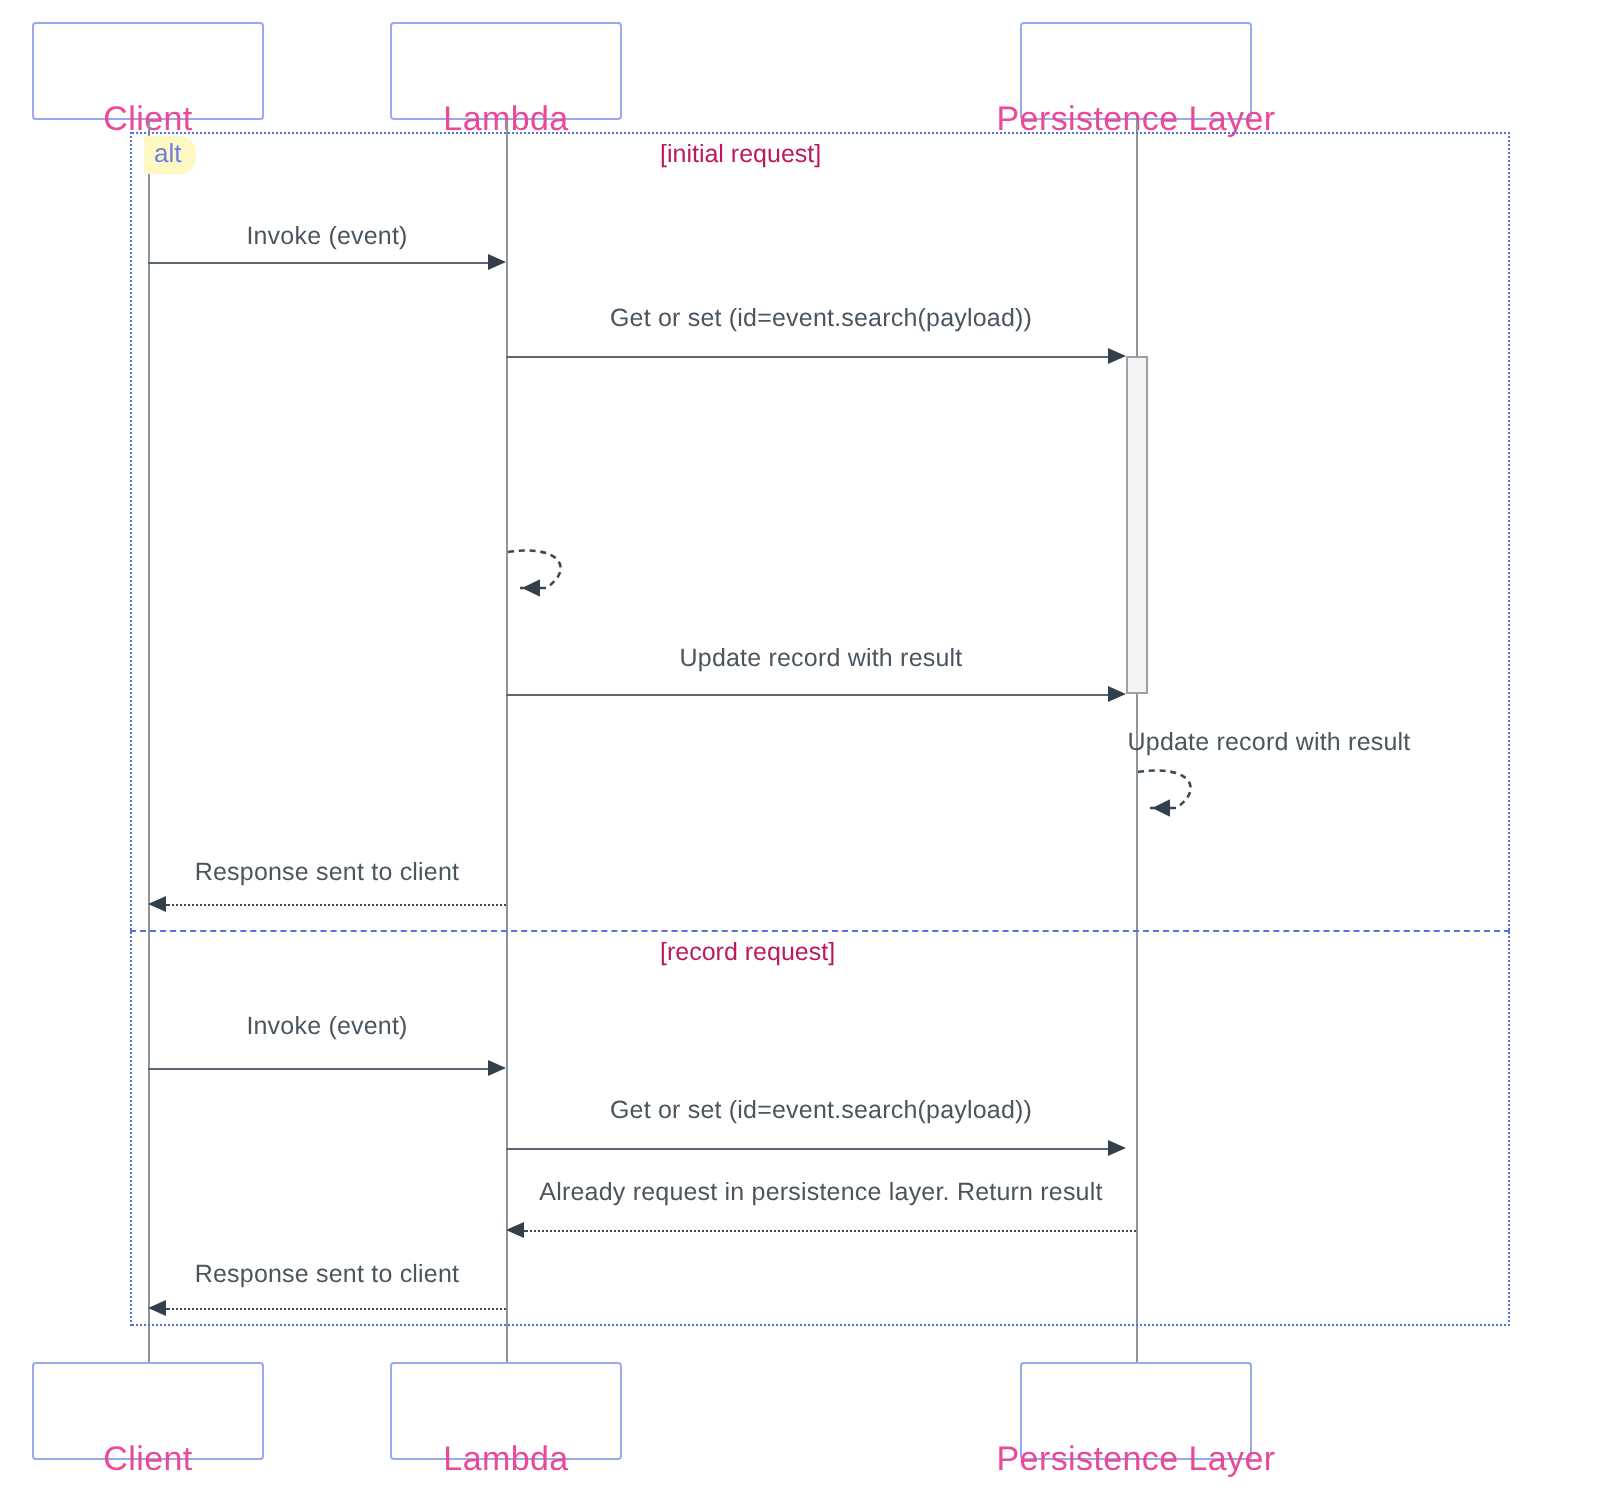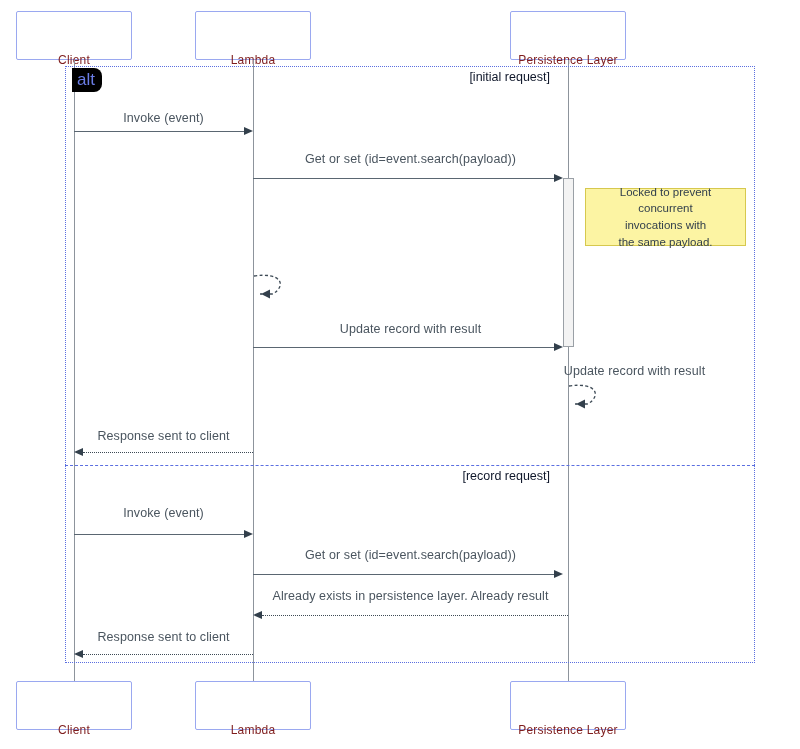--- a/index.html
+++ b/index.html
@@ -20,22 +20,22 @@
     position: absolute;
     box-sizing: border-box;
     border: 1px solid #9aa8f0;
     background: #ffffff;
     border-radius: 2px;
     display: flex;
     align-items: center;
     justify-content: center;
   }
   .actor-label {
-    font-size: 12px;
-    color: #7f1d1d;
+    font-size: 17px;
+    color: #ec4899;
     letter-spacing: .2px;
     white-space: nowrap;
     margin-top: 48px;
   }
   .lifeline {
     position: absolute;
     width: 1px;
     background: #8d949c;
   }
   .activation {
@@ -51,33 +51,33 @@
     background: transparent;
     pointer-events: none;
   }
   .frame-divider {
     position: absolute;
     height: 0;
     border-top: 1.6px dashed #5b6fe0;
   }
   .frame-tag {
     position: absolute;
-    font-size: 17px;
+    font-size: 13px;
     color: #6b7de6;
-    background: #000000;
+    background: #fef9c3;
     padding: 1px 7px 2px 5px;
     border-radius: 0 8px 8px 0;
     line-height: 1.25;
   }
   .cond-label {
     position: absolute;
     font-size: 12.5px;
-    color: #0f172a;
+    color: #be185d;
     white-space: nowrap;
-    text-align: right;
+    text-align: left;
   }
   .msg-line {
     position: absolute;
     height: 0;
     border-top: 1.2px solid #5a6671;
   }
   .msg-line.dotted {
     border-top: 1.4px dotted #3d4a55;
   }
   .arrow-head {
@@ -157,25 +157,20 @@
   <div class="activation" style="left:563px; top:178px; width:11px; height:169px;"></div>
 
   <div class="msg-label" style="left:74px; top:111px; width:179px;">Invoke (event)</div>
   <div class="msg-line" style="left:74px; top:131px; width:170px;"></div>
   <div class="arrow-head right" style="left:244px; top:126.5px;"></div>
 
   <div class="msg-label" style="left:253px; top:152px; width:315px;">Get or set (id=event.search(payload))</div>
   <div class="msg-line" style="left:253px; top:178px; width:301px;"></div>
   <div class="arrow-head right" style="left:554px; top:173.5px;"></div>
 
-  <div class="note-box" style="left:585px; top:188px; width:161px; height:58px;">
-    <span class="note-text">Locked to prevent concurrent
-invocations with
-the same payload.</span>
-  </div>
 
   <svg class="self-loop" style="left:247px; top:272px;" width="56" height="34" viewBox="0 0 56 34">
     <path d="M 7 4 C 34 0, 40 13, 26 22 L 13 22" fill="none" stroke="#3d4a55" stroke-width="1.3" stroke-dasharray="3,2.4" stroke-linecap="butt"></path>
     <polygon points="14,22 23,17.6 23,26.4" fill="#33404c"></polygon>
   </svg>
 
   <div class="msg-label" style="left:253px; top:322px; width:315px;">Update record with result</div>
   <div class="msg-line" style="left:253px; top:347px; width:301px;"></div>
   <div class="arrow-head right" style="left:554px; top:342.5px;"></div>
 
@@ -190,21 +185,21 @@
   <div class="arrow-head left" style="left:74px; top:447.5px;"></div>
 
   <div class="msg-label" style="left:74px; top:506px; width:179px;">Invoke (event)</div>
   <div class="msg-line" style="left:74px; top:534px; width:170px;"></div>
   <div class="arrow-head right" style="left:244px; top:529.5px;"></div>
 
   <div class="msg-label" style="left:253px; top:548px; width:315px;">Get or set (id=event.search(payload))</div>
   <div class="msg-line" style="left:253px; top:574px; width:301px;"></div>
   <div class="arrow-head right" style="left:554px; top:569.5px;"></div>
 
-  <div class="msg-label" style="left:253px; top:589px; width:315px;">Already exists in persistence layer. Already result</div>
+  <div class="msg-label" style="left:253px; top:589px; width:315px;">Already request in persistence layer. Return result</div>
   <div class="msg-line dotted" style="left:262px; top:615px; width:306px;"></div>
   <div class="arrow-head left" style="left:253px; top:610.5px;"></div>
 
   <div class="msg-label" style="left:74px; top:630px; width:179px;">Response sent to client</div>
   <div class="msg-line dotted" style="left:83px; top:654px; width:170px;"></div>
   <div class="arrow-head left" style="left:74px; top:649.5px;"></div>
 
   <div class="actor-box" style="left:16px; top:681px; width:116px; height:49px;">
     <span class="actor-label">Client</span>
   </div>

